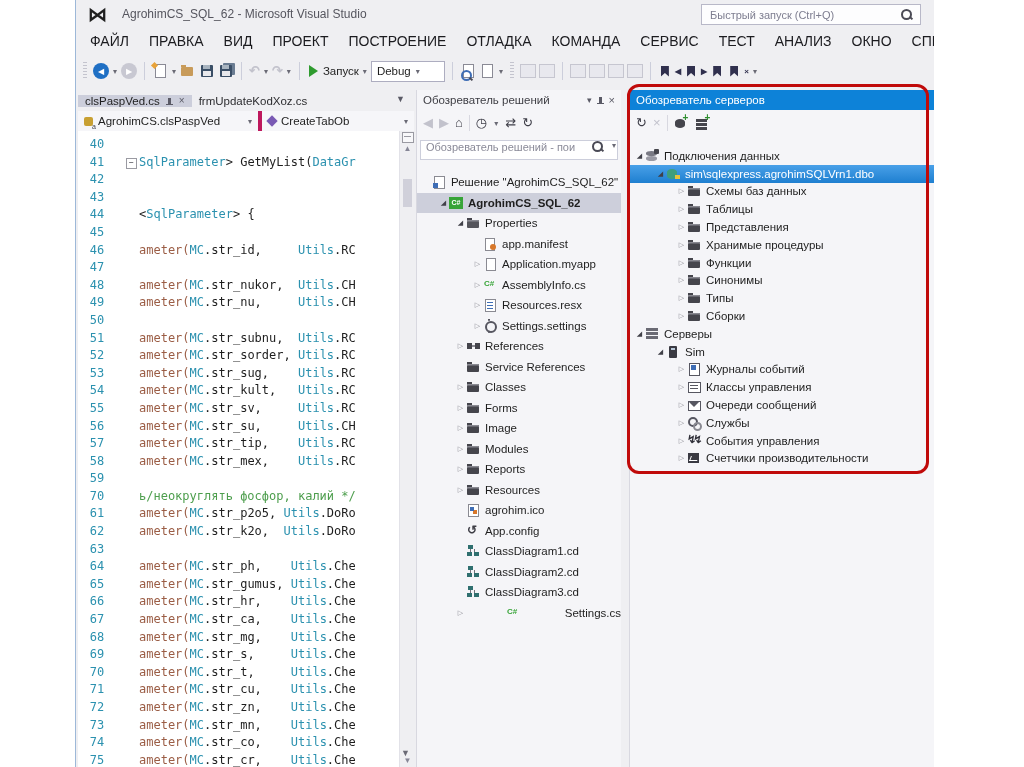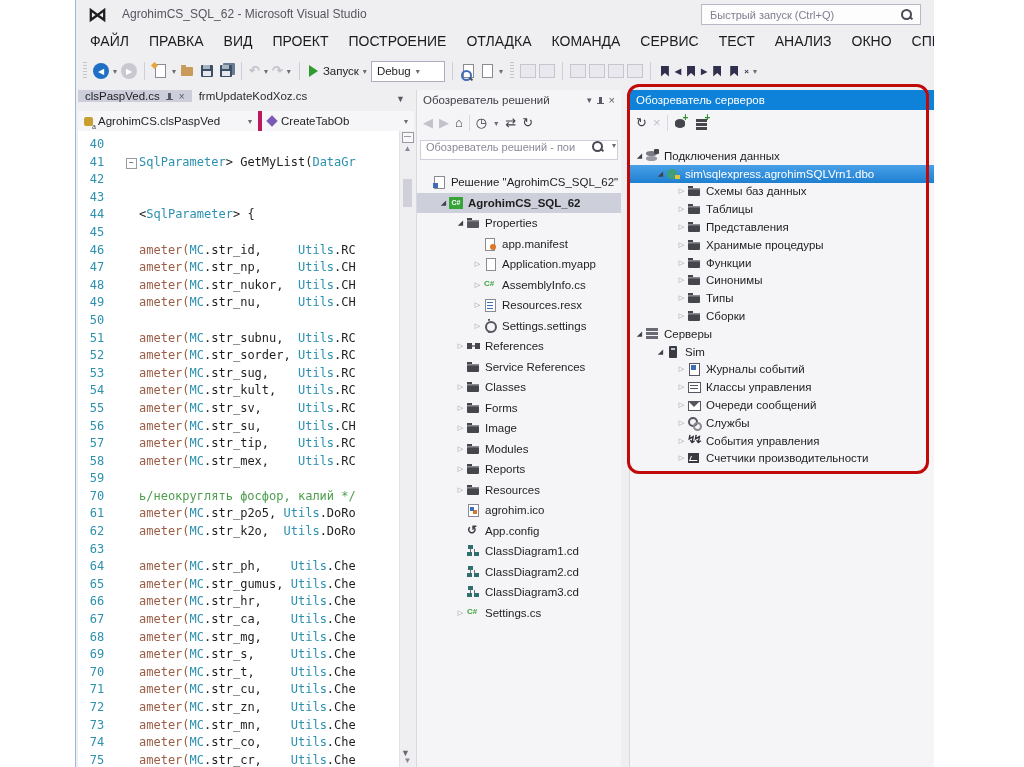--- a/index.html
+++ b/index.html
@@ -39,21 +39,21 @@
   .uglyph{font-size:13px;color:#C2C2CC;font-weight:bold;line-height:16px;}
   .play{width:0;height:0;border-left:9px solid #2F9B2F;border-top:6px solid transparent;border-bottom:6px solid transparent;margin:0 2px;}
   .run-label{font-size:11.5px;color:#1E1E1E;}
   .combo{width:72px;height:19px;background:#fff;border:1px solid #ADADC0;display:flex;align-items:center;font-size:11.5px;color:#1E1E1E;}
   .combo span{flex:1;padding-left:5px;}
   .bmk{width:8px;height:11px;background:#30304E;clip-path:polygon(0 0,100% 0,100% 100%,50% 68%,0 100%);margin:0 3px;}
   .bmk-arrow{font-size:8px;color:#30304E;font-weight:bold;}
   .gray-box{width:14px;height:12px;border:1px solid #C6C6D0;background:#E8E8EE;}
 
   
-  .tabstrip{position:absolute;left:2px;top:90px;height:21px;display:flex;align-items:flex-start;font-size:11.5px;}
+  .tabstrip{position:absolute;left:2px;top:90px;height:21px;display:flex;align-items:center;font-size:11.5px;}
   .tab{display:flex;align-items:center;padding:0 7px;color:#2D2D30;}
   .tab.active{background:#CCCEDB;color:#1E1E1E;}
   .pin-icon{width:3px;height:6px;background:#5A5A66;position:relative;margin:0 6px 0 8px;}
   .pin-icon::after{content:'';position:absolute;left:-2px;top:6px;width:7px;height:1px;background:#5A5A66;}
   .tab-close{color:#5A5A66;font-size:10px;margin-left:2px;}
   .tab-list-btn{position:absolute;left:320px;top:94px;font-size:9px;color:#5A5A66;}
   .navbar{position:absolute;left:2px;top:111px;width:336px;height:20px;background:#F6F6F9;border-bottom:1px solid #DDDDE4;display:flex;font-size:11.5px;color:#1E1E1E;}
   .navcell{display:flex;align-items:center;gap:5px;padding:0 6px;border-right:4px solid #be185d;}
   .navcell .dd{font-size:8px;color:#6A6A75;margin-left:auto;}
   .navcell.c1{width:168px;}
@@ -265,21 +265,21 @@
     </div>
 
     <div class="editor" id="editor" style="padding-top: 5px;">
         <div class="code-line"><span class="ln">40</span><span class="foldcol"></span><span></span></div>
         <div class="code-line"><span class="ln">41</span><span class="foldcol"><span class="foldbox">−</span></span><span><span class="tok-t">SqlParameter</span><span class="tok-p">&gt; GetMyList(</span><span class="tok-t">DataGr</span></span></div>
         <div class="code-line"><span class="ln">42</span><span class="foldcol"></span><span></span></div>
         <div class="code-line"><span class="ln">43</span><span class="foldcol"></span><span></span></div>
         <div class="code-line"><span class="ln">44</span><span class="foldcol"></span><span><span class="tok-p">&lt;</span><span class="tok-t">SqlParameter</span><span class="tok-p">&gt; {</span></span></div>
         <div class="code-line"><span class="ln">45</span><span class="foldcol"></span><span></span></div>
         <div class="code-line"><span class="ln">46</span><span class="foldcol"></span><span><span class="tok-m">ameter(</span><span class="tok-t">MC</span><span class="tok-p">.str_id,     </span><span class="tok-t">Utils</span><span class="tok-p">.RC</span></span></div>
-        <div class="code-line"><span class="ln">47</span><span class="foldcol"></span><span><span class="tok-m">ameter(</span><span class="tok-t">MC</span><span class="tok-p">.str_np,     </span><span class="tok-t">Utils</span><span class="tok-p">.CH</span></span></div>
+        <div class="code-line"><span class="ln">47</span><span class="foldcol"></span></div>
         <div class="code-line"><span class="ln">48</span><span class="foldcol"></span><span><span class="tok-m">ameter(</span><span class="tok-t">MC</span><span class="tok-p">.str_nukor,  </span><span class="tok-t">Utils</span><span class="tok-p">.CH</span></span></div>
         <div class="code-line"><span class="ln">49</span><span class="foldcol"></span><span><span class="tok-m">ameter(</span><span class="tok-t">MC</span><span class="tok-p">.str_nu,     </span><span class="tok-t">Utils</span><span class="tok-p">.CH</span></span></div>
         <div class="code-line"><span class="ln">50</span><span class="foldcol"></span><span></span></div>
         <div class="code-line"><span class="ln">51</span><span class="foldcol"></span><span><span class="tok-m">ameter(</span><span class="tok-t">MC</span><span class="tok-p">.str_subnu,  </span><span class="tok-t">Utils</span><span class="tok-p">.RC</span></span></div>
         <div class="code-line"><span class="ln">52</span><span class="foldcol"></span><span><span class="tok-m">ameter(</span><span class="tok-t">MC</span><span class="tok-p">.str_sorder, </span><span class="tok-t">Utils</span><span class="tok-p">.RC</span></span></div>
         <div class="code-line"><span class="ln">53</span><span class="foldcol"></span><span><span class="tok-m">ameter(</span><span class="tok-t">MC</span><span class="tok-p">.str_sug,    </span><span class="tok-t">Utils</span><span class="tok-p">.RC</span></span></div>
         <div class="code-line"><span class="ln">54</span><span class="foldcol"></span><span><span class="tok-m">ameter(</span><span class="tok-t">MC</span><span class="tok-p">.str_kult,   </span><span class="tok-t">Utils</span><span class="tok-p">.RC</span></span></div>
         <div class="code-line"><span class="ln">55</span><span class="foldcol"></span><span><span class="tok-m">ameter(</span><span class="tok-t">MC</span><span class="tok-p">.str_sv,     </span><span class="tok-t">Utils</span><span class="tok-p">.RC</span></span></div>
         <div class="code-line"><span class="ln">56</span><span class="foldcol"></span><span><span class="tok-m">ameter(</span><span class="tok-t">MC</span><span class="tok-p">.str_su,     </span><span class="tok-t">Utils</span><span class="tok-p">.CH</span></span></div>
         <div class="code-line"><span class="ln">57</span><span class="foldcol"></span><span><span class="tok-m">ameter(</span><span class="tok-t">MC</span><span class="tok-p">.str_tip,    </span><span class="tok-t">Utils</span><span class="tok-p">.RC</span></span></div>
@@ -434,21 +434,21 @@
           <div class="trow" style="height: 20.5px; padding-left: 38px;">
             <span class="exp"></span>
             <span class="ico i-diagram"></span>
             <span class="lbl">ClassDiagram2.cd</span>
           </div>
           <div class="trow" style="height: 20.5px; padding-left: 38px;">
             <span class="exp"></span>
             <span class="ico i-diagram"></span>
             <span class="lbl">ClassDiagram3.cd</span>
           </div>
-          <div class="trow" style="height: 20.5px; padding-left: 38px;">
+          <div class="trow" style="height: 20.5px; padding-left: 38px; justify-content: space-between;">
             <span class="exp">▷</span>
             <span class="ico i-cs"></span>
             <span class="lbl">Settings.cs</span>
           </div>
         </div>
     </div>
 
     <div class="panel srvexp">
       <div class="panel-header">
         <span>Обозреватель серверов</span>

